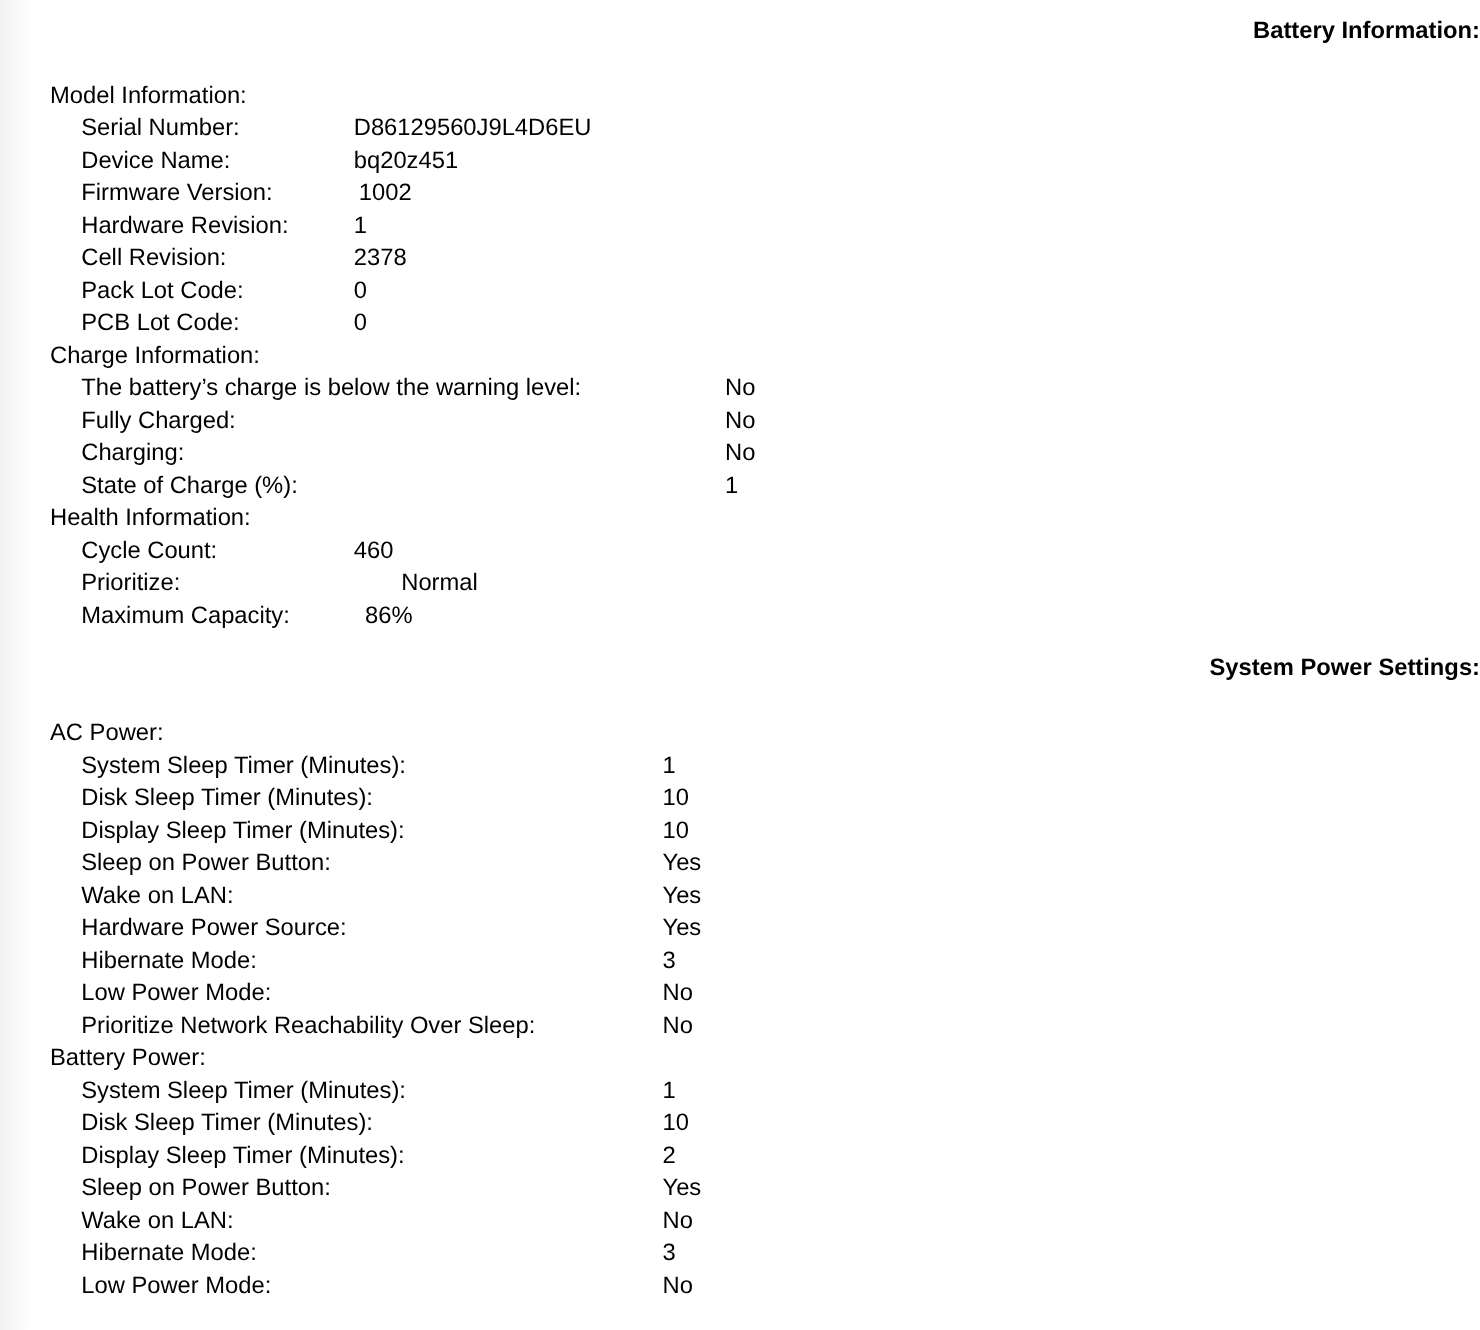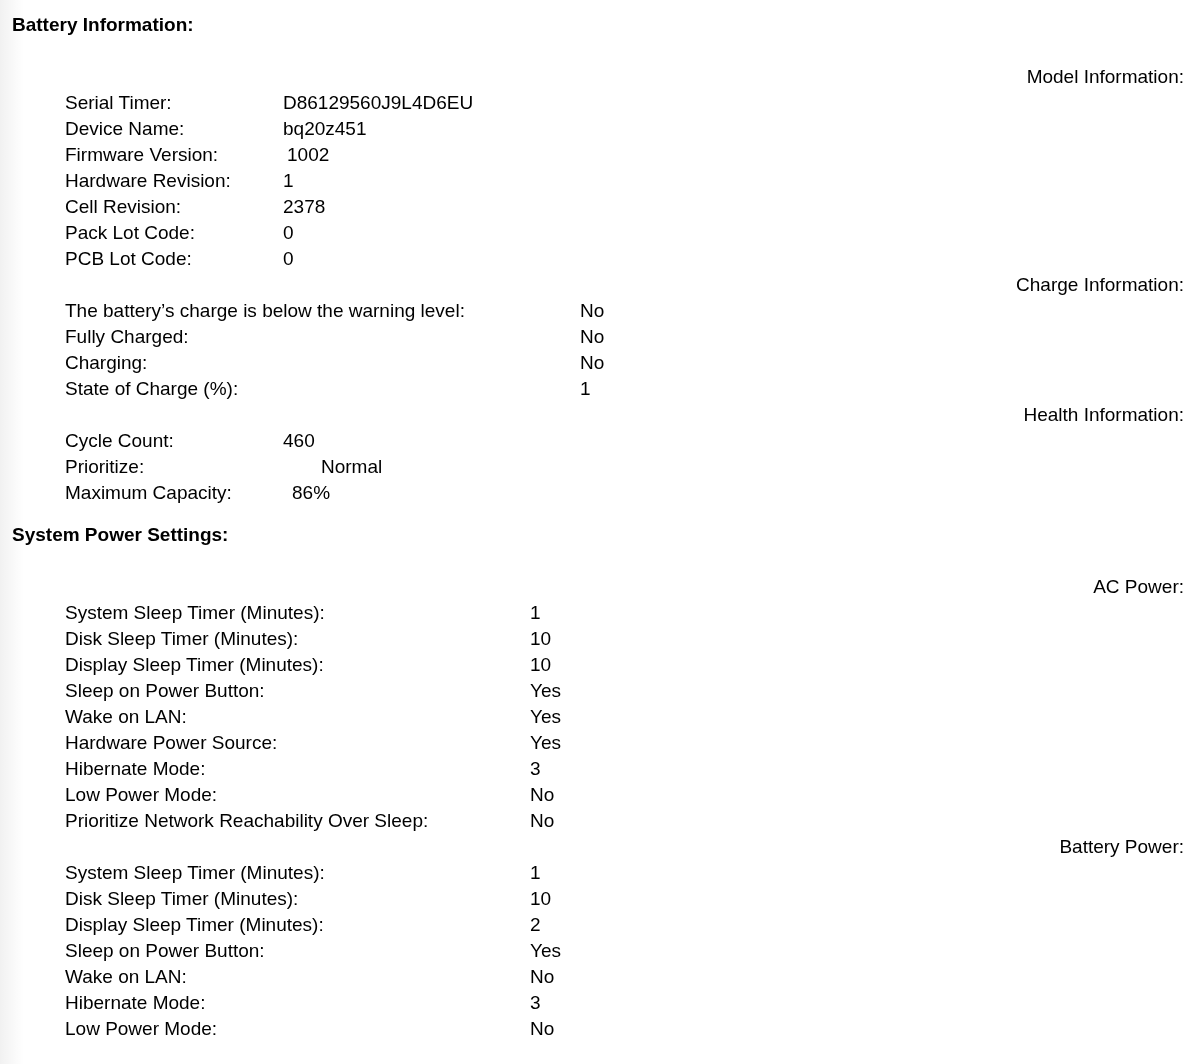--- a/index.html
+++ b/index.html
@@ -27,26 +27,26 @@
     top: 12px;
     width: 100%;
   }
   .section + .section { margin-top: 16px; }
   .section-title {
     font-weight: 700;
     padding-left: 12px;
     height: 26px;
     margin-bottom: 26px;
     white-space: nowrap;
+    text-align: right;
   }
   .group-title {
     padding-left: 40px;
     height: 26px;
     white-space: nowrap;
-    text-align: right;
   }
   .row {
     position: relative;
     height: 26px;
     white-space: nowrap;
   }
   .row .label {
     position: absolute;
     left: 65px;
     top: 0;
@@ -58,21 +58,21 @@
 </style>
 </head>
 <body>
 
 <div class="edge-shade"></div>
 <main id="report">
     <section class="section">
       <div class="section-title">Battery Information:</div>
       <div class="group-title">Model Information:</div>
       <div class="row">
-        <span class="label">Serial Timer:</span>
+        <span class="label">Serial Number:</span>
         <span class="value" style="left: 283px;">D86129560J9L4D6EU</span>
       </div>
       <div class="row">
         <span class="label">Device Name:</span>
         <span class="value" style="left: 283px;">bq20z451</span>
       </div>
       <div class="row">
         <span class="label">Firmware Version:</span>
         <span class="value" style="left: 287px;">1002</span>
       </div>

